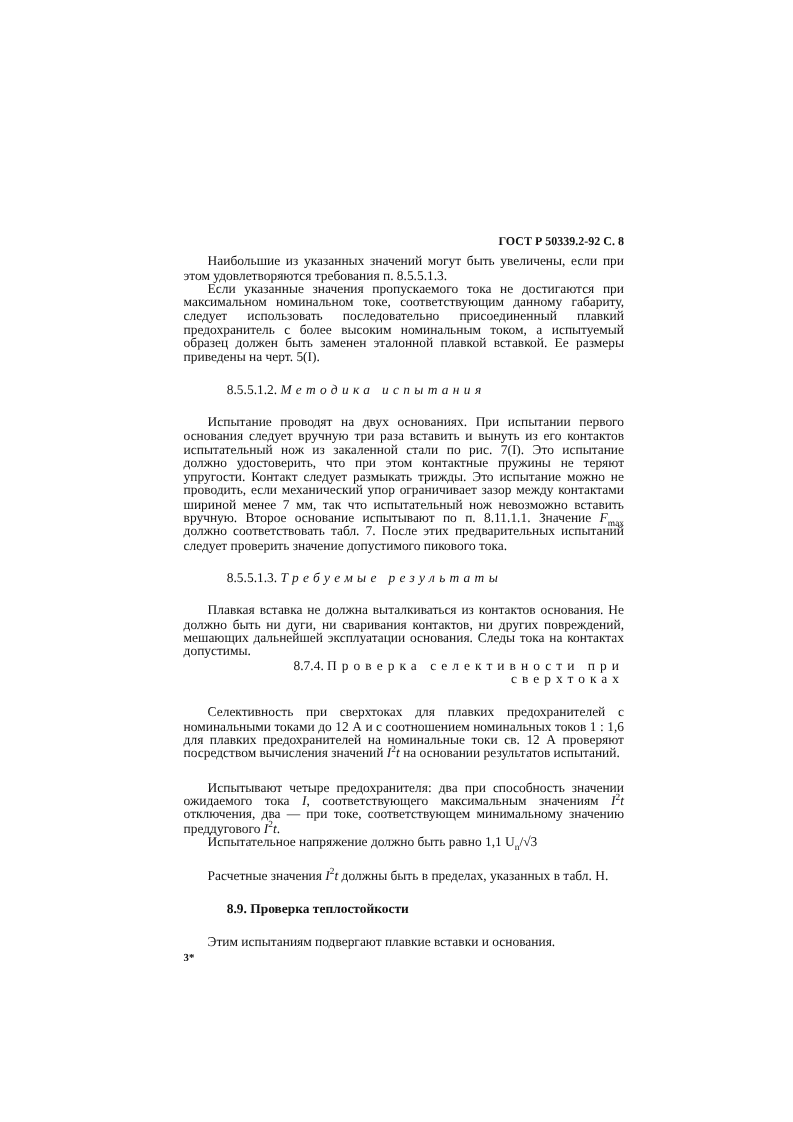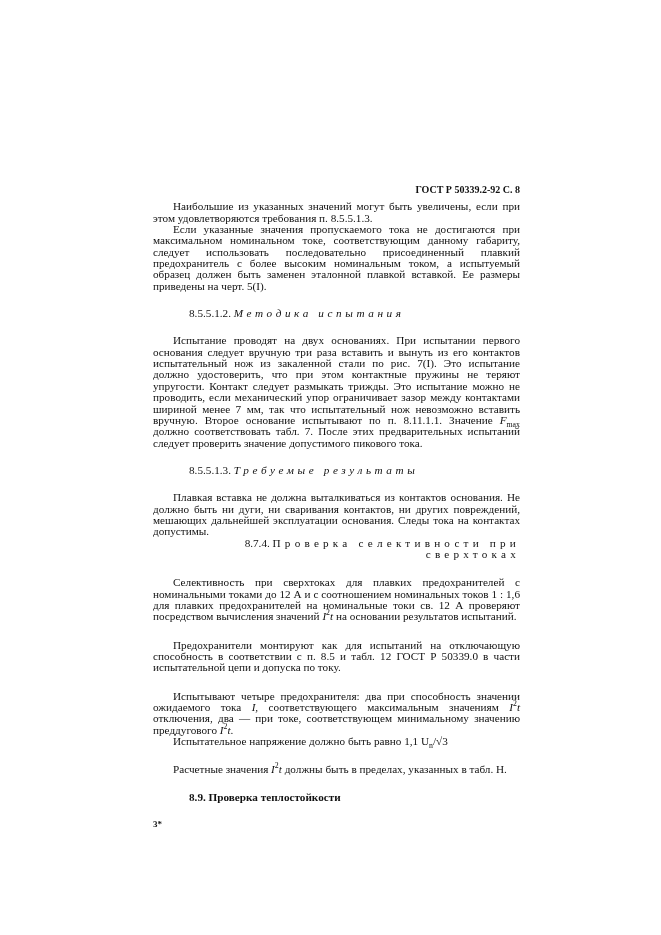--- a/index.html
+++ b/index.html
@@ -1,21 +1,21 @@
 <!DOCTYPE html>
 <html><head>
 <meta charset="utf-8">
 <style>
   html, body { margin: 0; padding: 0; }
   body {
     width: 661px; height: 935px; background: #ffffff; position: relative; overflow: hidden;
     font-family: "Liberation Serif", "DejaVu Serif", serif; color: #111;
   }
   .page {
-    position: absolute; left: 153px; top: 184px; width: 367px;
+    position: absolute; left: 153px; top: 196px; width: 367px;
     font-size: 11.2px; line-height: 11.35px;
   }
   .header {
     text-align: right; font-weight: bold; font-size: 10px; margin-bottom: 6px; letter-spacing: 0;
   }
   p { margin: 0; text-align: justify; text-indent: 20px; }
   p.gap { margin-top: 17px; }
   .heading { text-indent: 20px; margin: 16px; }
   .spaced { letter-spacing: 3.6px; font-style: italic; }
   .spaced-up { letter-spacing: 4.2px; }
@@ -43,25 +43,25 @@
     <span class="spaced">Требуемые результаты</span>
   </div>
   <p><span>Плавкая вставка не должна выталкиваться из контактов основания. Не должно быть ни дуги, ни сваривания контактов, ни других повреждений, мешающих дальнейшей эксплуатации основания. Следы тока на контактах допустимы.</span></p>
 
   <p style="text-align:right;">
     <span>8.7.4.</span>
     <span class="spaced-up">Проверка селективности при сверхтоках</span>
   </p>
   <p class="gap"><span>Селективность при сверхтоках для плавких предохранителей с номинальными токами до 12 А и с соотношением номинальных токов 1 : 1,6 для плавких предохранителей на номинальные токи св. 12 А проверяют посредством вычисления значений </span><i>I</i><sup>2</sup><i>t</i><span> на основании результатов испытаний.</span></p>
 
-  <p class="gap"><span>Предохранители монтируют как для испытаний на отключающую способность в соответствии с п. 8.5 и табл. 12 ГОСТ Р 50339.0 в части испытательной цепи и допуска по току.</span></p>
 
   <p class="gap"><span>Испытывают четыре предохранителя: два при способность значении ожидаемого тока </span><i>I</i><span>, соответствующего максимальным значениям </span><i>I</i><sup>2</sup><i>t</i><span> отключения, два — при токе, соответствующем минимальному значению преддугового </span><i>I</i><sup>2</sup><i>t</i><span>.</span></p>
 
   <p><span>Испытательное напряжение должно быть равно 1,1 U</span><sub>n</sub><span>/√3</span></p>
 
   <p class="gap"><span>Расчетные значения </span><i>I</i><sup>2</sup><i>t</i><span> должны быть в пределах, указанных в табл. Н.</span></p>
 
   <div class="heading bold">8.9. Проверка теплостойкости</div>
+  <p><span>Этим испытаниям подвергают плавкие вставки и основания.</span></p>
 
 
   <div class="footer">3*</div>
 </div>
 
 </body></html>

